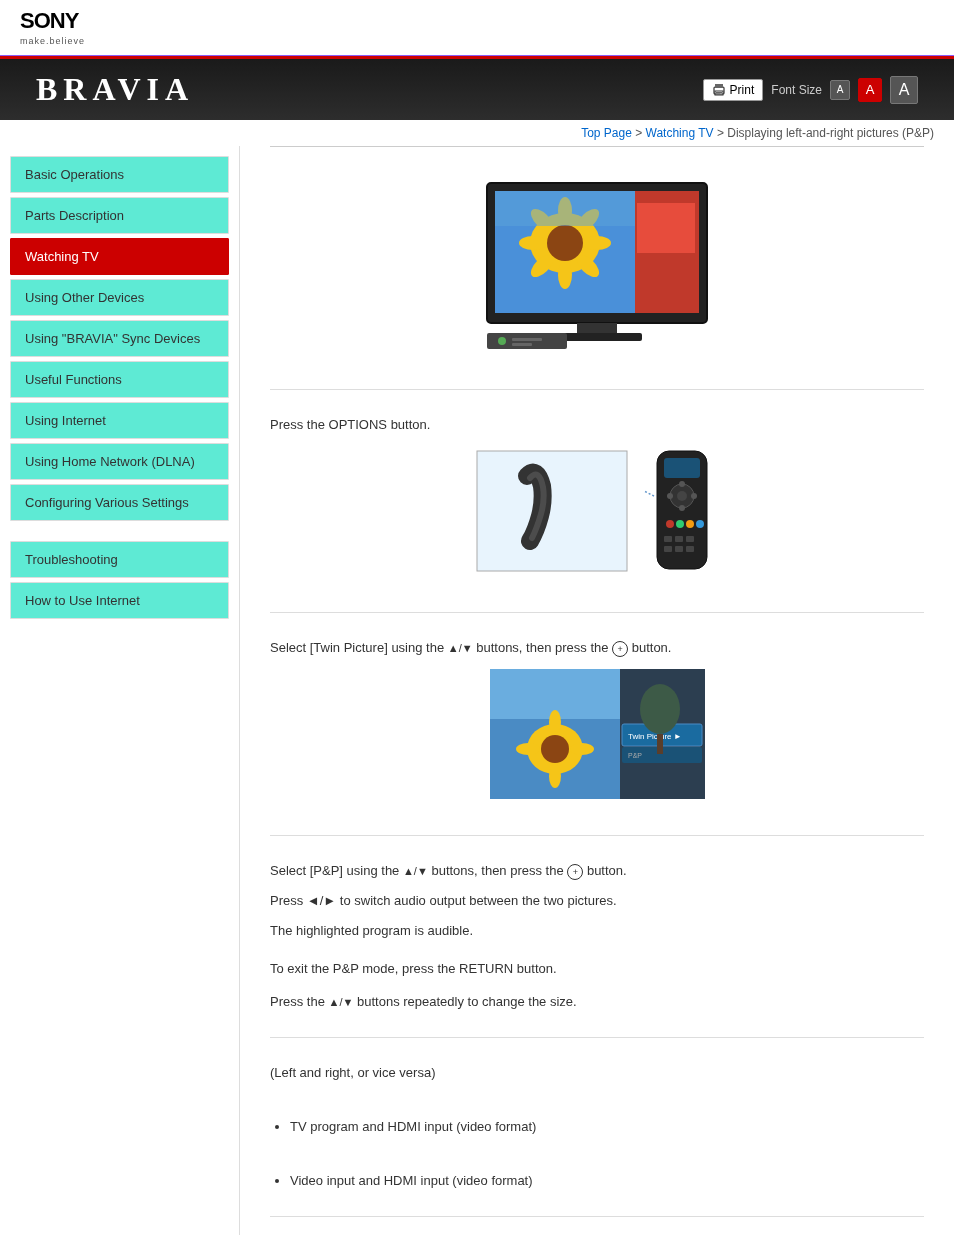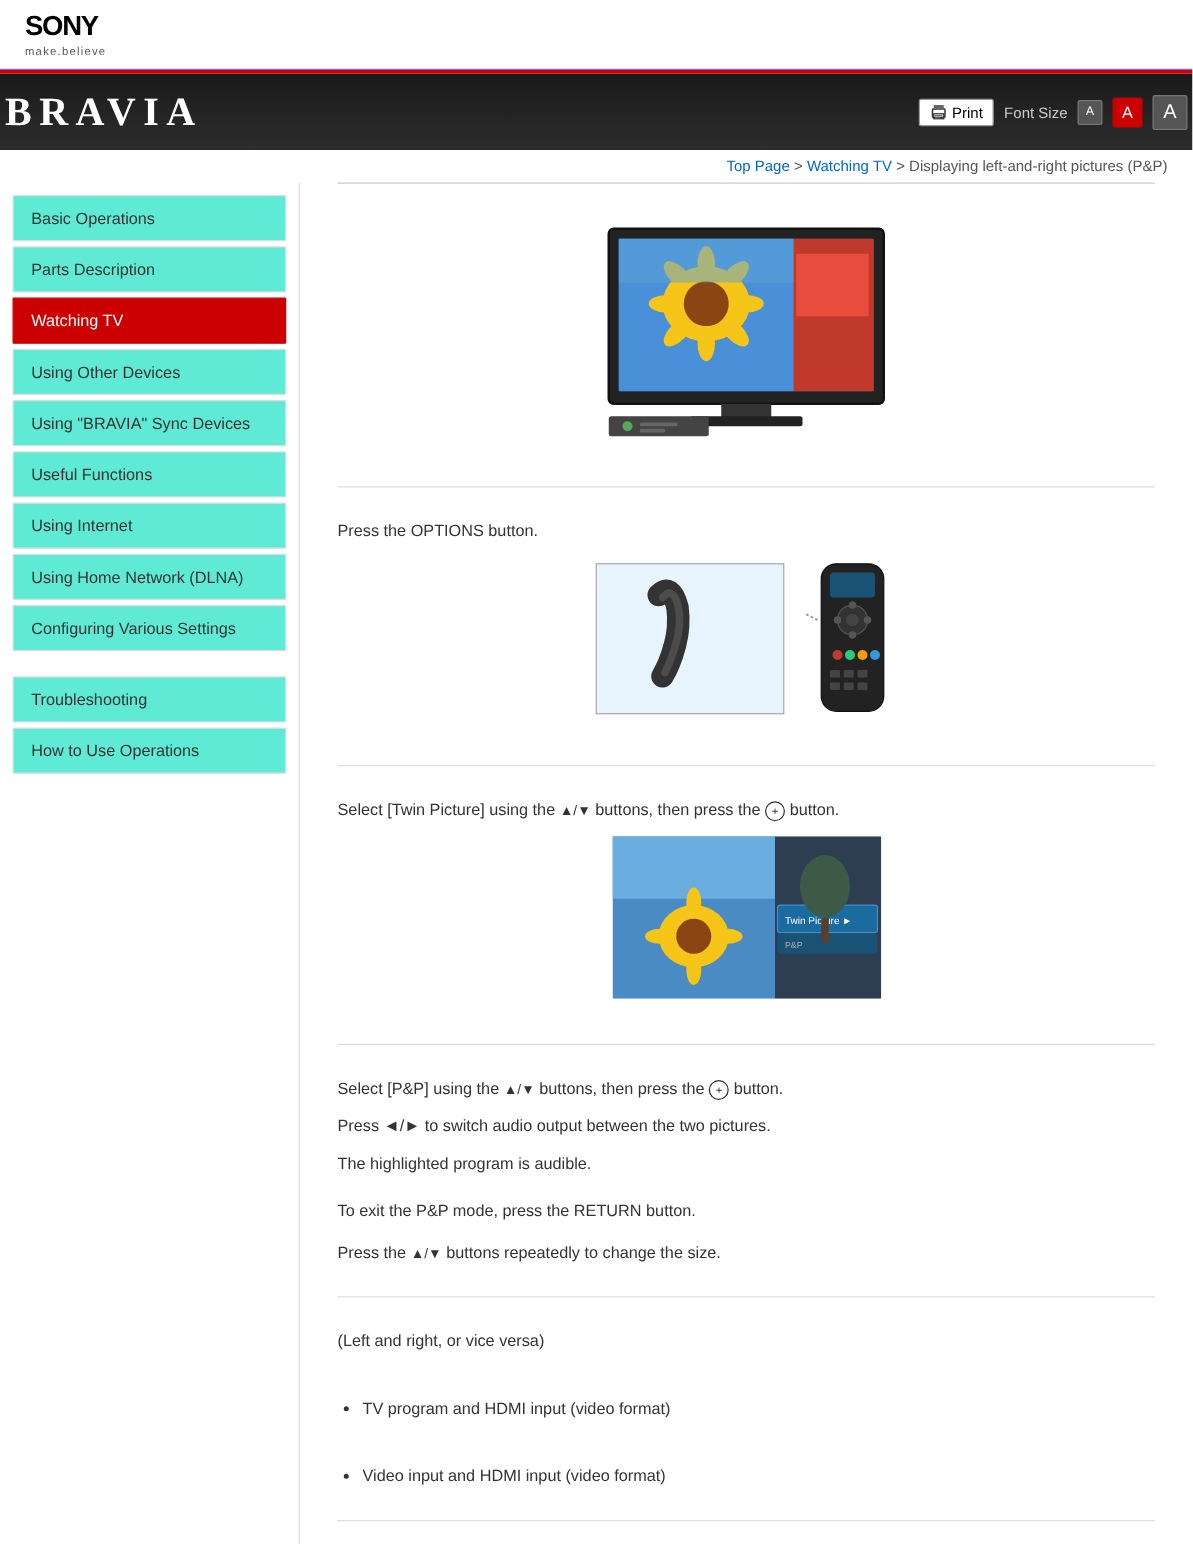--- a/index.html
+++ b/index.html
@@ -6,21 +6,21 @@
     body { font-family: Arial, sans-serif; font-size: 13px; color: #333; background: #fff; width: 954px; }
 
     
     .top-bar { padding: 10px 20px 8px 20px; border-bottom: 1px solid #8b5cf6; }
     .sony-logo { font-size: 22px; font-weight: bold; letter-spacing: -1px; color: #000; display: block; line-height: 1; }
     .sony-tagline { font-size: 9px; color: #555; letter-spacing: 1px; }
 
     
     .bravia-bar {
       background: linear-gradient(to bottom, #1a1a1a, #2d2d2d);
-      padding: 12px 4px;
+      padding: 12px 36px;
       display: flex;
       align-items: center;
       justify-content: space-between;
       border-top: 3px solid #cc0000;
       gap: 12px;
     }
     .bravia-title {
       color: #fff;
       font-size: 32px;
       font-weight: bold;
@@ -149,21 +149,21 @@
         <div class="sidebar-item">Parts Description</div>
         <div class="sidebar-item active">Watching TV</div>
         <div class="sidebar-item">Using Other Devices</div>
         <div class="sidebar-item">Using "BRAVIA" Sync Devices</div>
         <div class="sidebar-item">Useful Functions</div>
         <div class="sidebar-item">Using Internet</div>
         <div class="sidebar-item">Using Home Network (DLNA)</div>
         <div class="sidebar-item">Configuring Various Settings</div>
         <div class="sidebar-divider"></div>
         <div class="sidebar-item">Troubleshooting</div>
-        <div class="sidebar-item">How to Use Operations</div>
+        <div class="sidebar-item">How to Use Internet</div>
       </div>
   </nav>
 
   <main class="content">
 
     <div style="border-top: 1px solid #ccc; margin-bottom: 0;"></div>
 
     <div class="content-section">
 
       <div class="tv-illustration">

